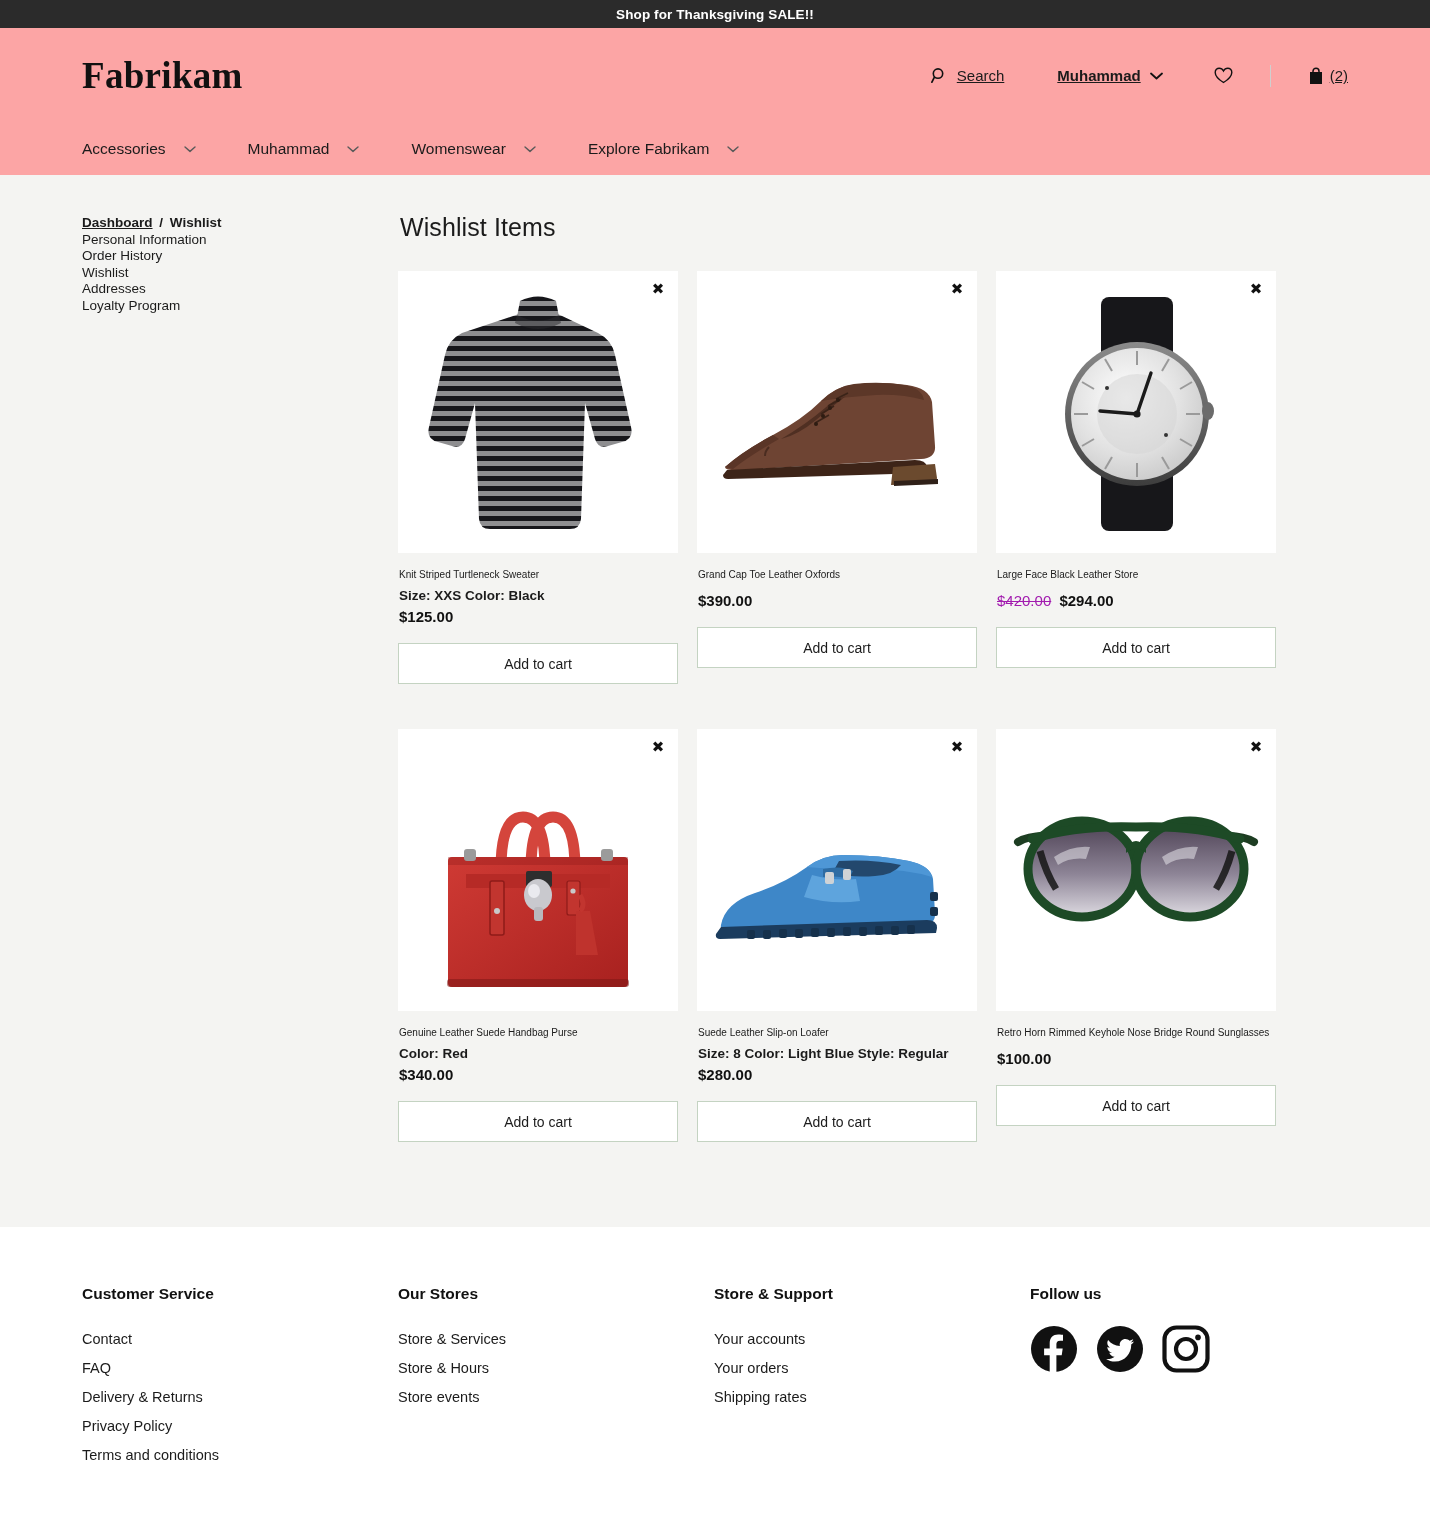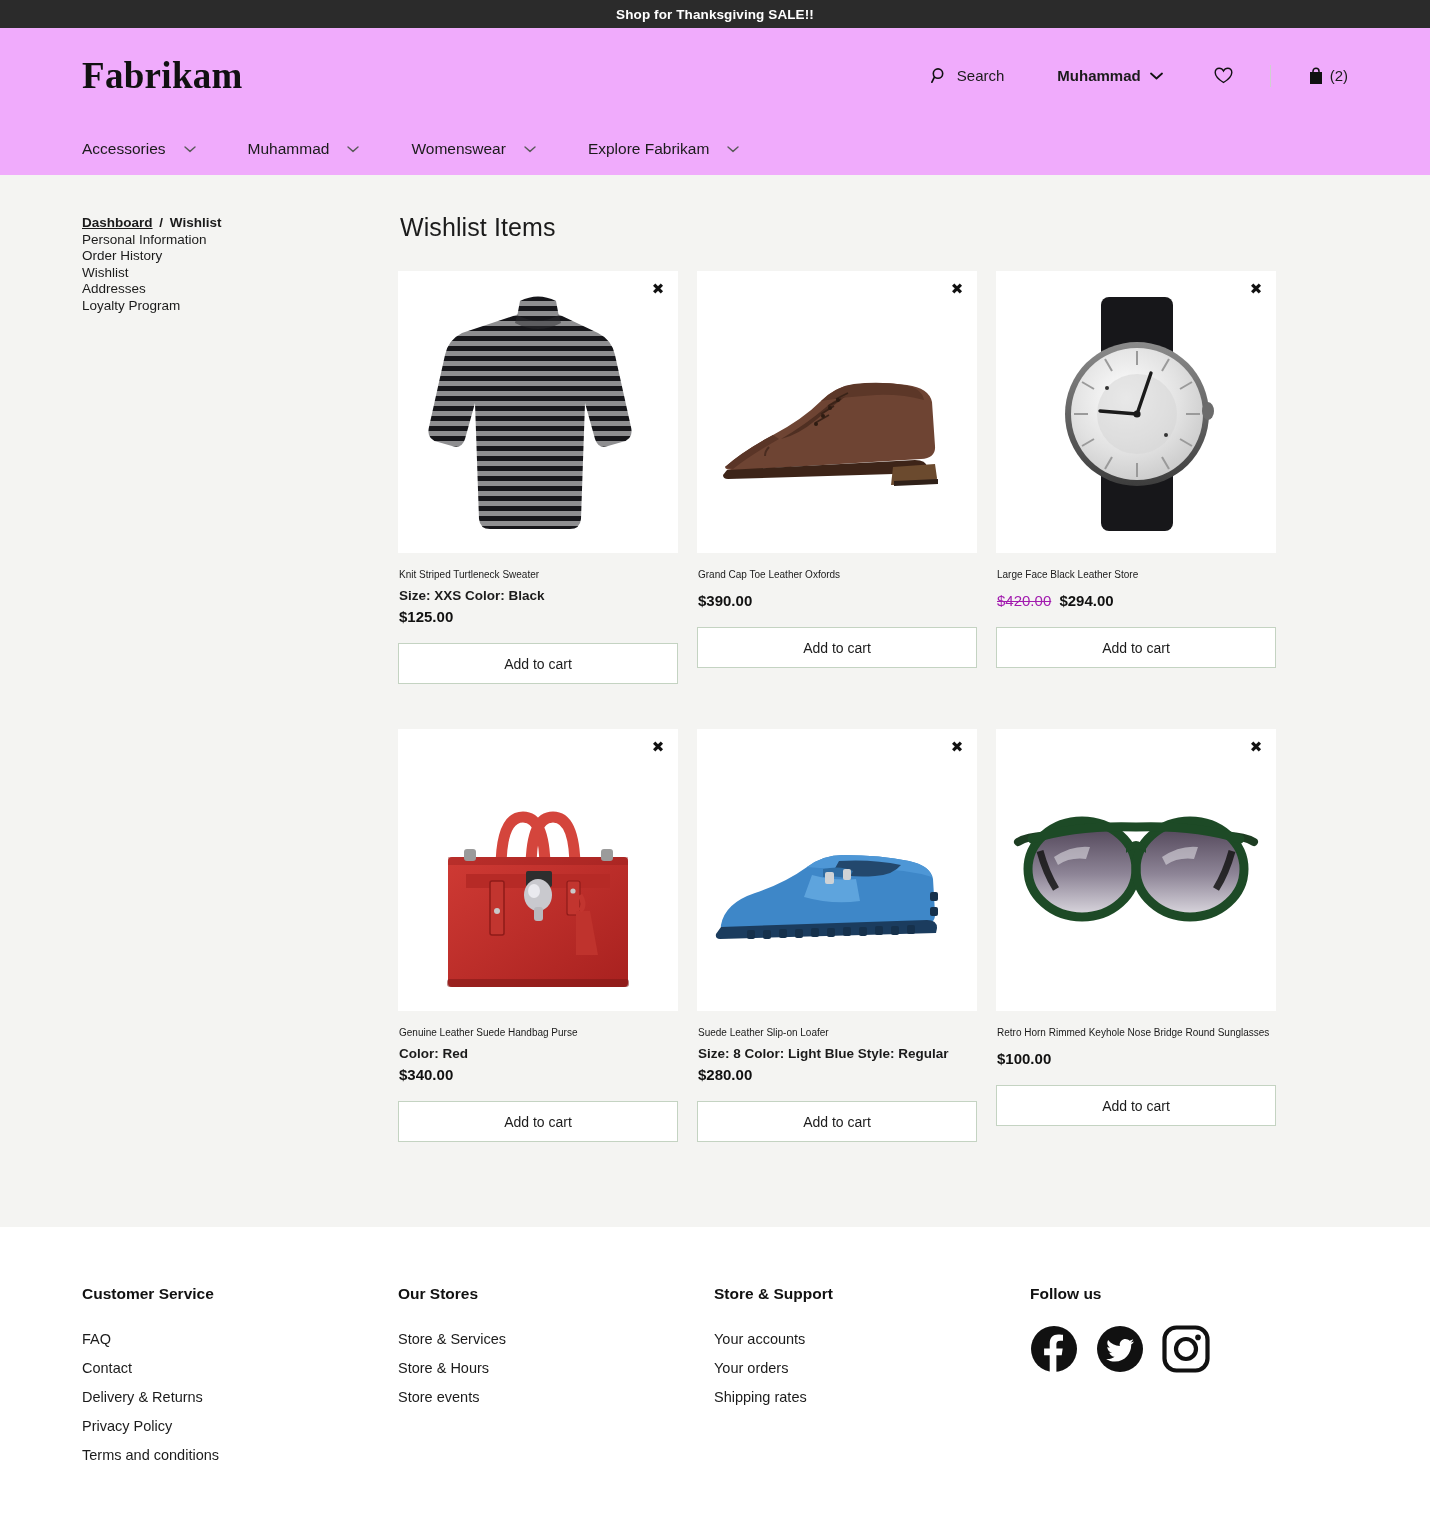--- a/index.html
+++ b/index.html
@@ -20,21 +20,21 @@
     display:flex;
     align-items:center;
     justify-content:center;
     font-size:13.5px;
     font-weight:700;
     letter-spacing:.1px;
   }
 
   
   .site-header{
-    background:#f0abfc;
+    background:#fca5a5;
     padding:0 82px;
     height:147px;
     position:relative;
   }
   .header-top{
     display:flex;
     align-items:center;
     justify-content:space-between;
     height:95px;
   }
@@ -43,20 +43,21 @@
     font-size:37px;
     font-weight:700;
     letter-spacing:.3px;
     color:#111;
     line-height:1;
   }
   .header-actions{
     display:flex;
     align-items:center;
     gap:15px;
+    text-decoration:underline;
   }
   .hdr-item{
     display:flex;
     align-items:center;
     gap:9px;
     font-size:15px;
     color:#1b1b1b;
     cursor:pointer;
   }
   .hdr-search{ margin-right:38px; }
@@ -574,22 +575,22 @@
 
       </div>
     </section>
   </div>
 </main>
 
 <footer class="site-footer">
   <div class="footer-col">
     <div class="footer-head">Customer Service</div>
     <ul class="footer-links">
+      <li>Contact</li>
       <li>FAQ</li>
-      <li>Contact</li>
       <li>Delivery &amp; Returns</li>
       <li>Privacy Policy</li>
       <li>Terms and conditions</li>
     </ul>
   </div>
 
   <div class="footer-col">
     <div class="footer-head">Our Stores</div>
     <ul class="footer-links">
       <li>Store &amp; Services</li>

